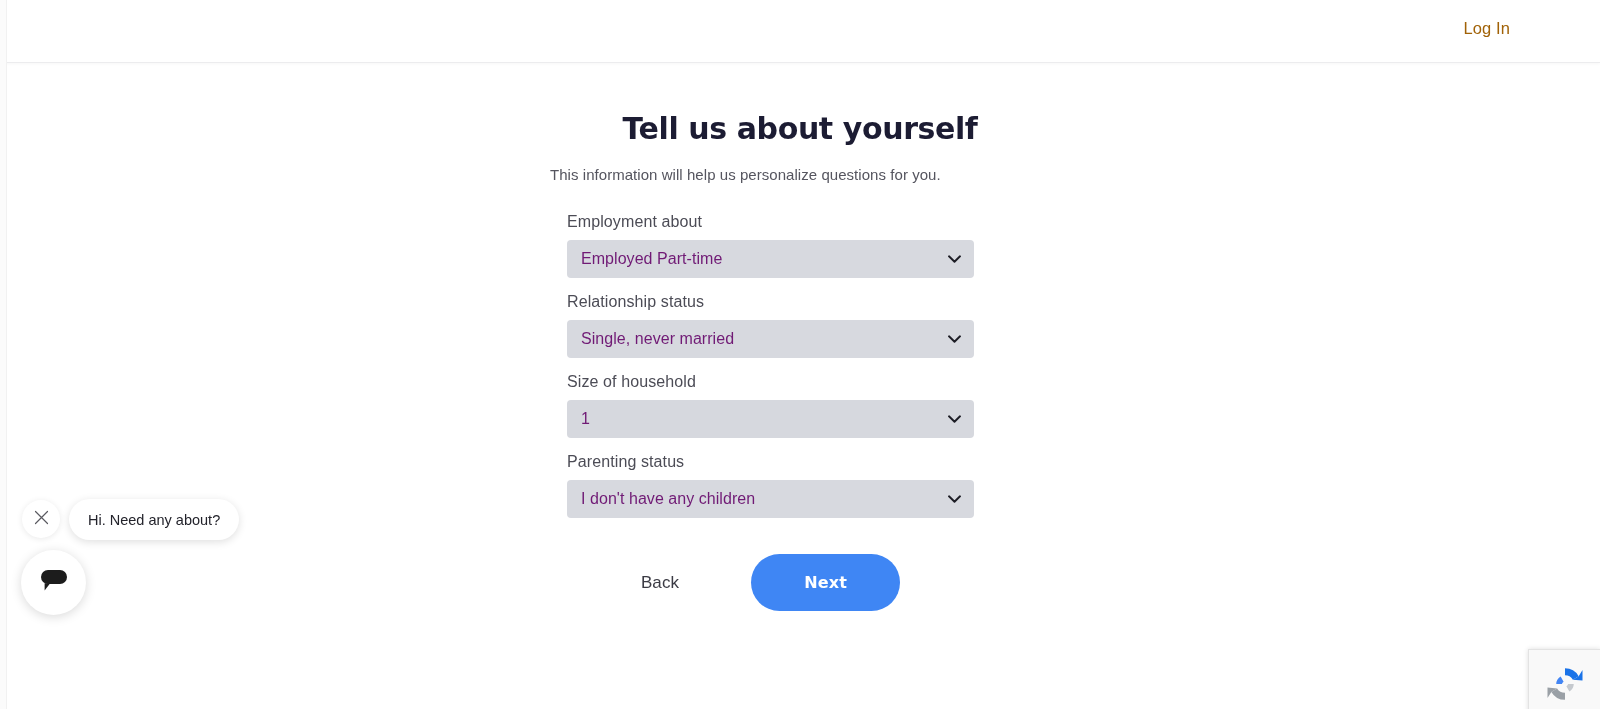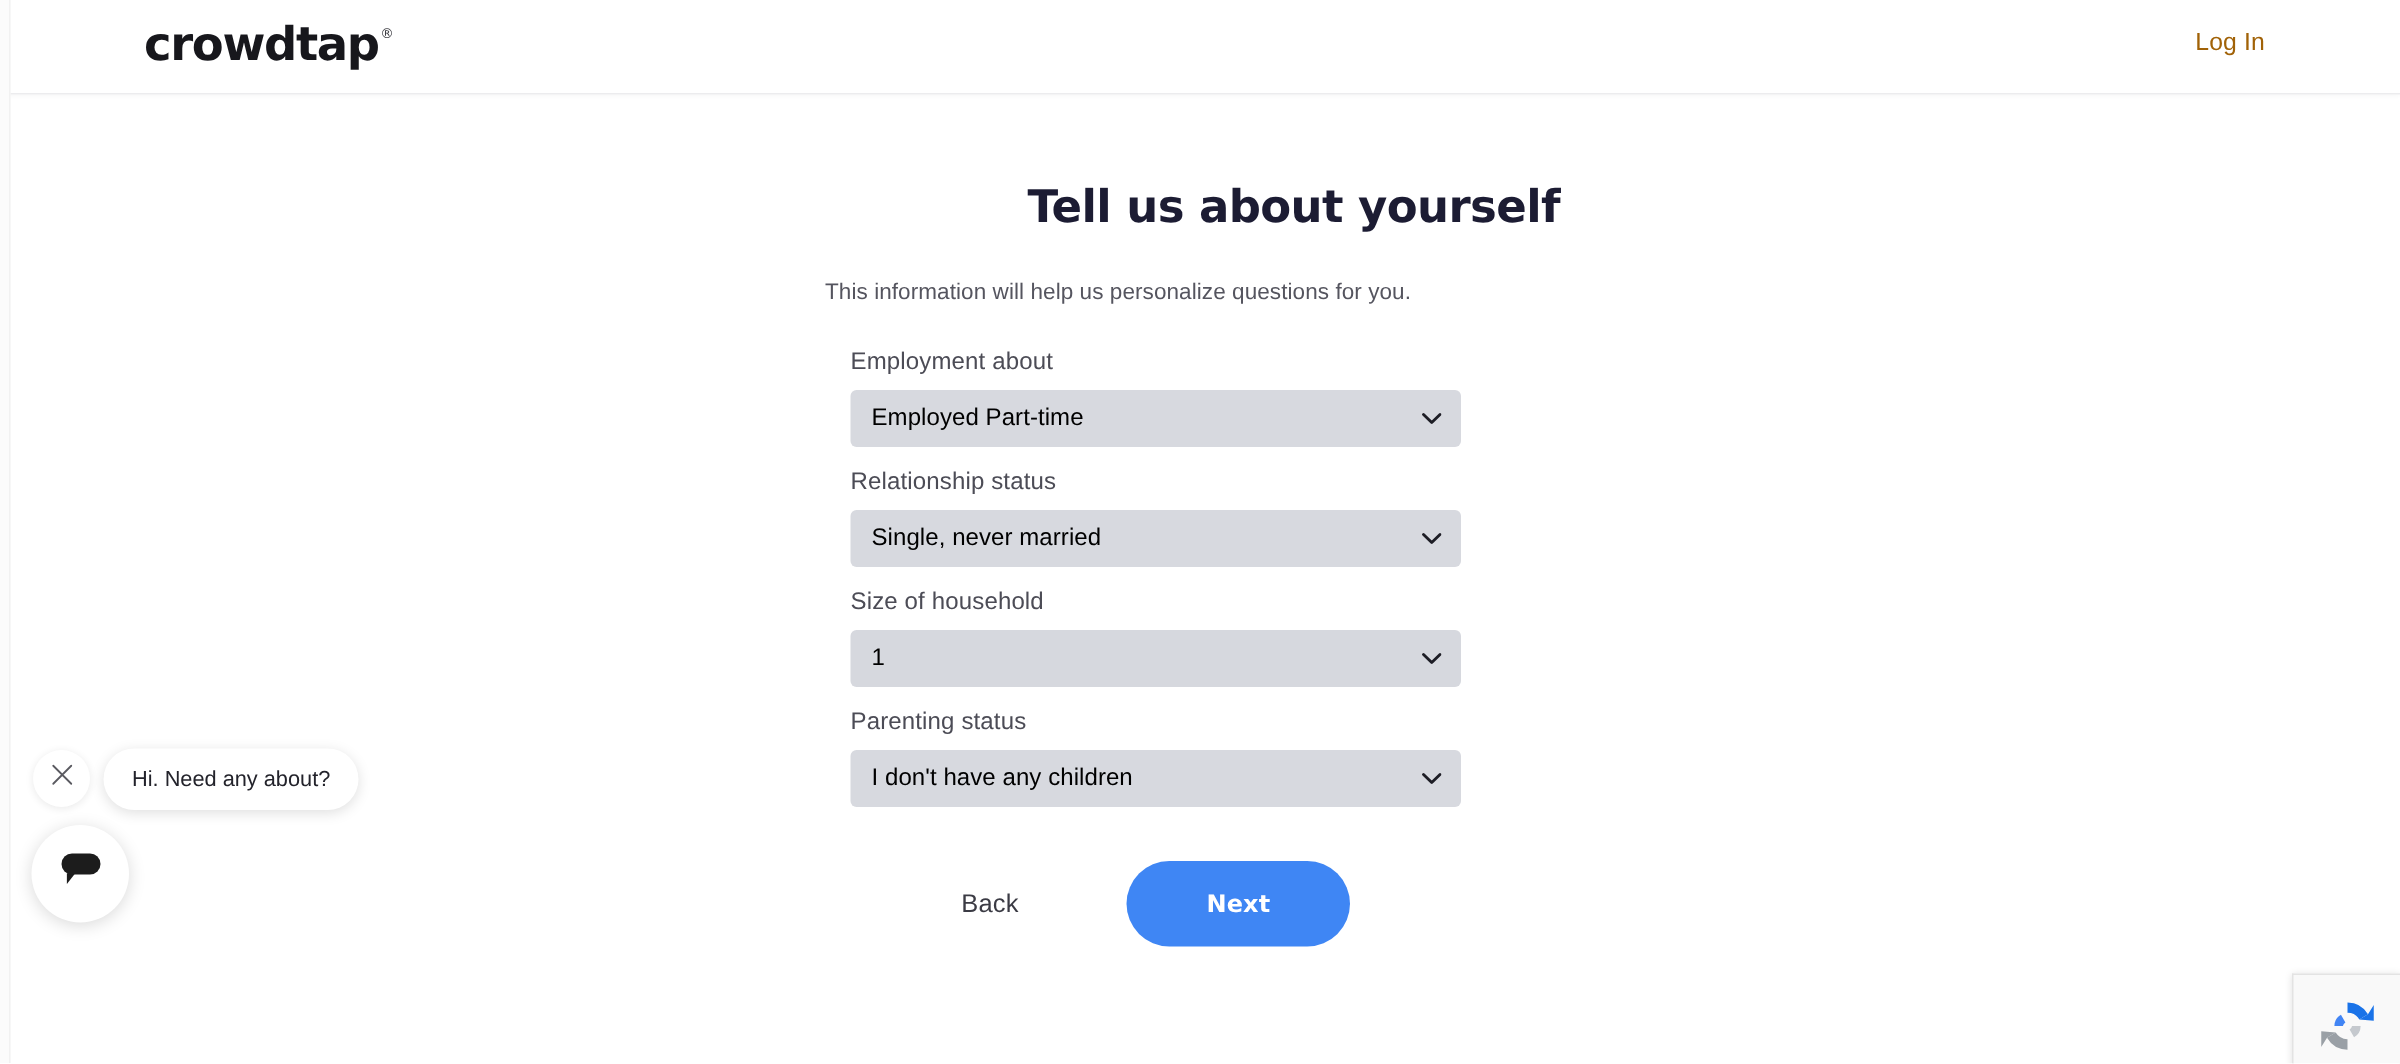--- a/index.html
+++ b/index.html
@@ -84,23 +84,23 @@
     background: #ffffff;
   }
   .form-wrap {
     position: absolute;
     left: 50%;
     transform: translateX(-50%);
     top: 0;
     width: 500px;
   }
   .page-title {
-    margin: 10px;
+    margin: 0;
     padding-top: 47px;
-    text-align: right;
+    text-align: center;
     font-family: "DejaVu Sans", sans-serif;
     font-size: 30px;
     font-weight: 700;
     letter-spacing: -0.4px;
     color: #1c1c33;
     line-height: 38px;
   }
   .page-subtitle {
     margin: 0;
     padding-top: 18px;
@@ -130,21 +130,21 @@
   }
   .select-box {
     width: 407px;
     height: 38px;
     background: #d7d9df;
     border: none;
     border-radius: 4px;
     padding: 0 34px 0 14px;
     font-family: "Liberation Sans", sans-serif;
     font-size: 16px;
-    color: #000000;
+    color: #701a75;
     line-height: 38px;
     cursor: pointer;
     display: flex;
     align-items: center;
     letter-spacing: 0.05px;
   }
   .select-shell.alt .select-box { background: #d6d8de; }
   .chevron {
     position: absolute;
     right: 13px;
@@ -257,24 +257,20 @@
   }
 </style>
 </head>
 <body>
 
 <div class="viewport">
 
   <div class="left-edge"></div>
 
   <header class="site-header">
-    <div class="logo-wrap">
-      <span class="logo-text">crowdtap</span>
-      <span class="logo-reg">®</span>
-    </div>
     <a class="login-link">Log In</a>
   </header>
 
   <div class="page-body">
     <div class="form-wrap">
 
       <h1 class="page-title">Tell us about yourself</h1>
       <p class="page-subtitle">This information will help us personalize questions for you.</p>
 
       <div class="field-group first">

